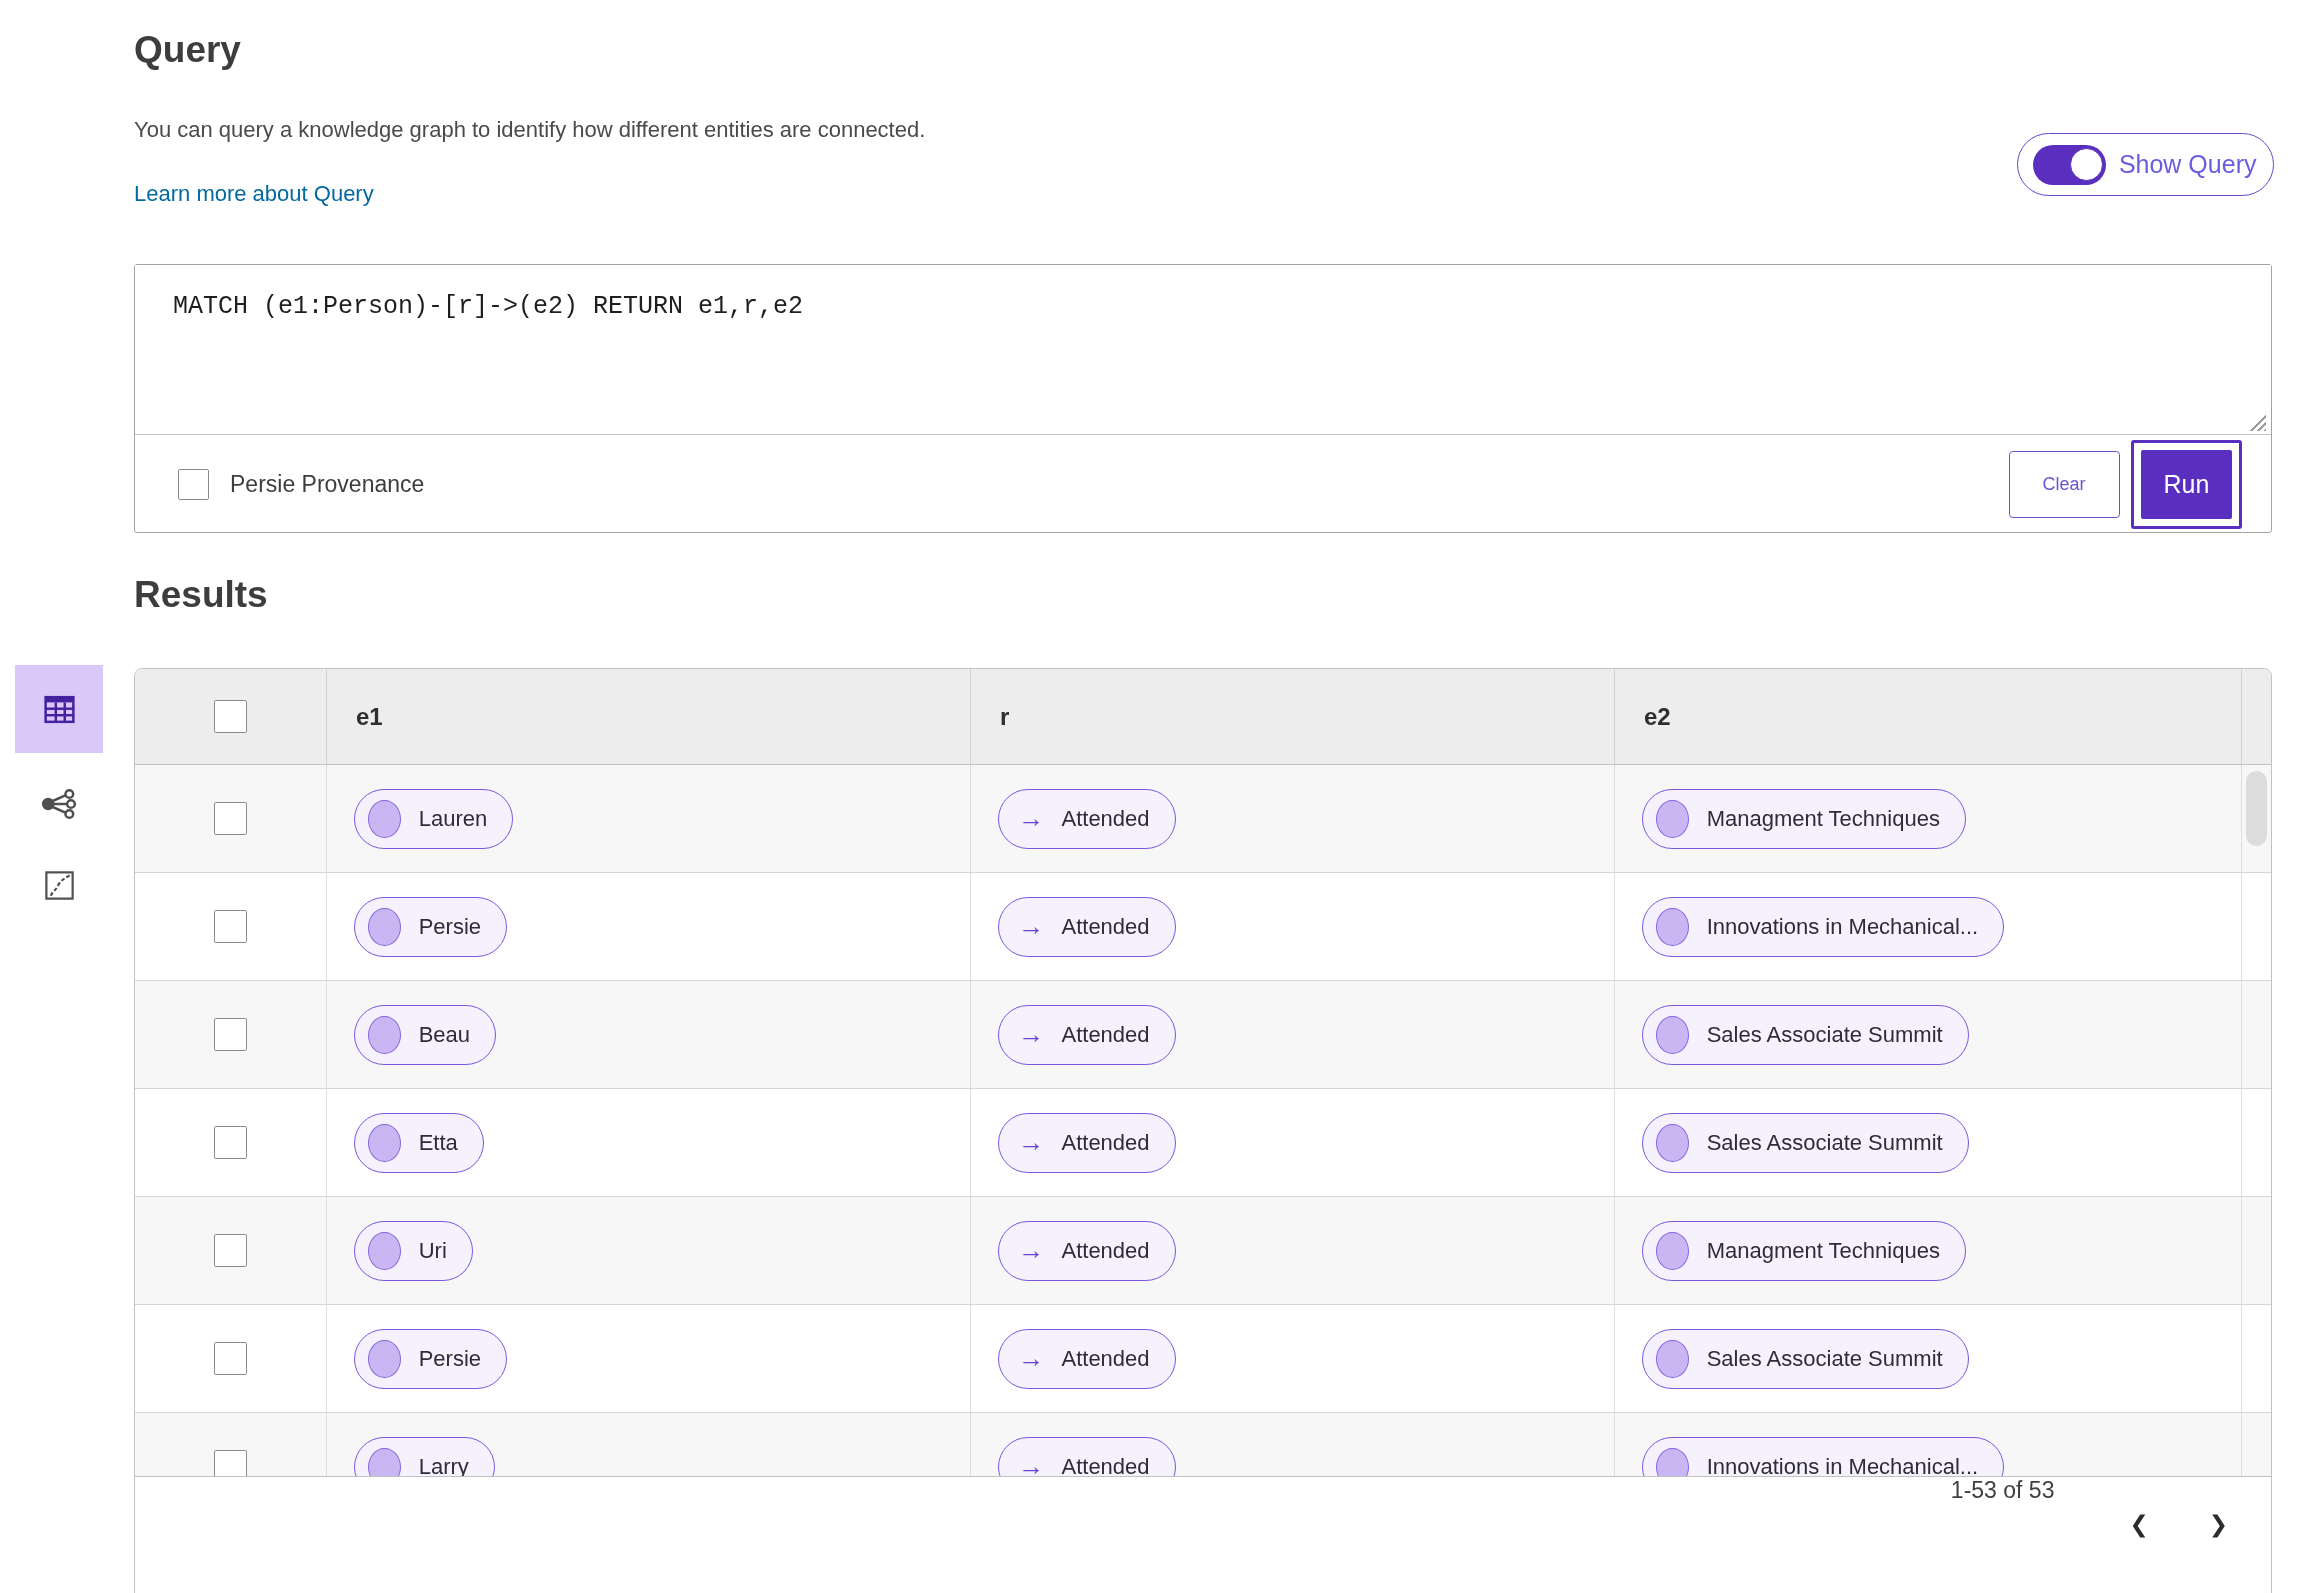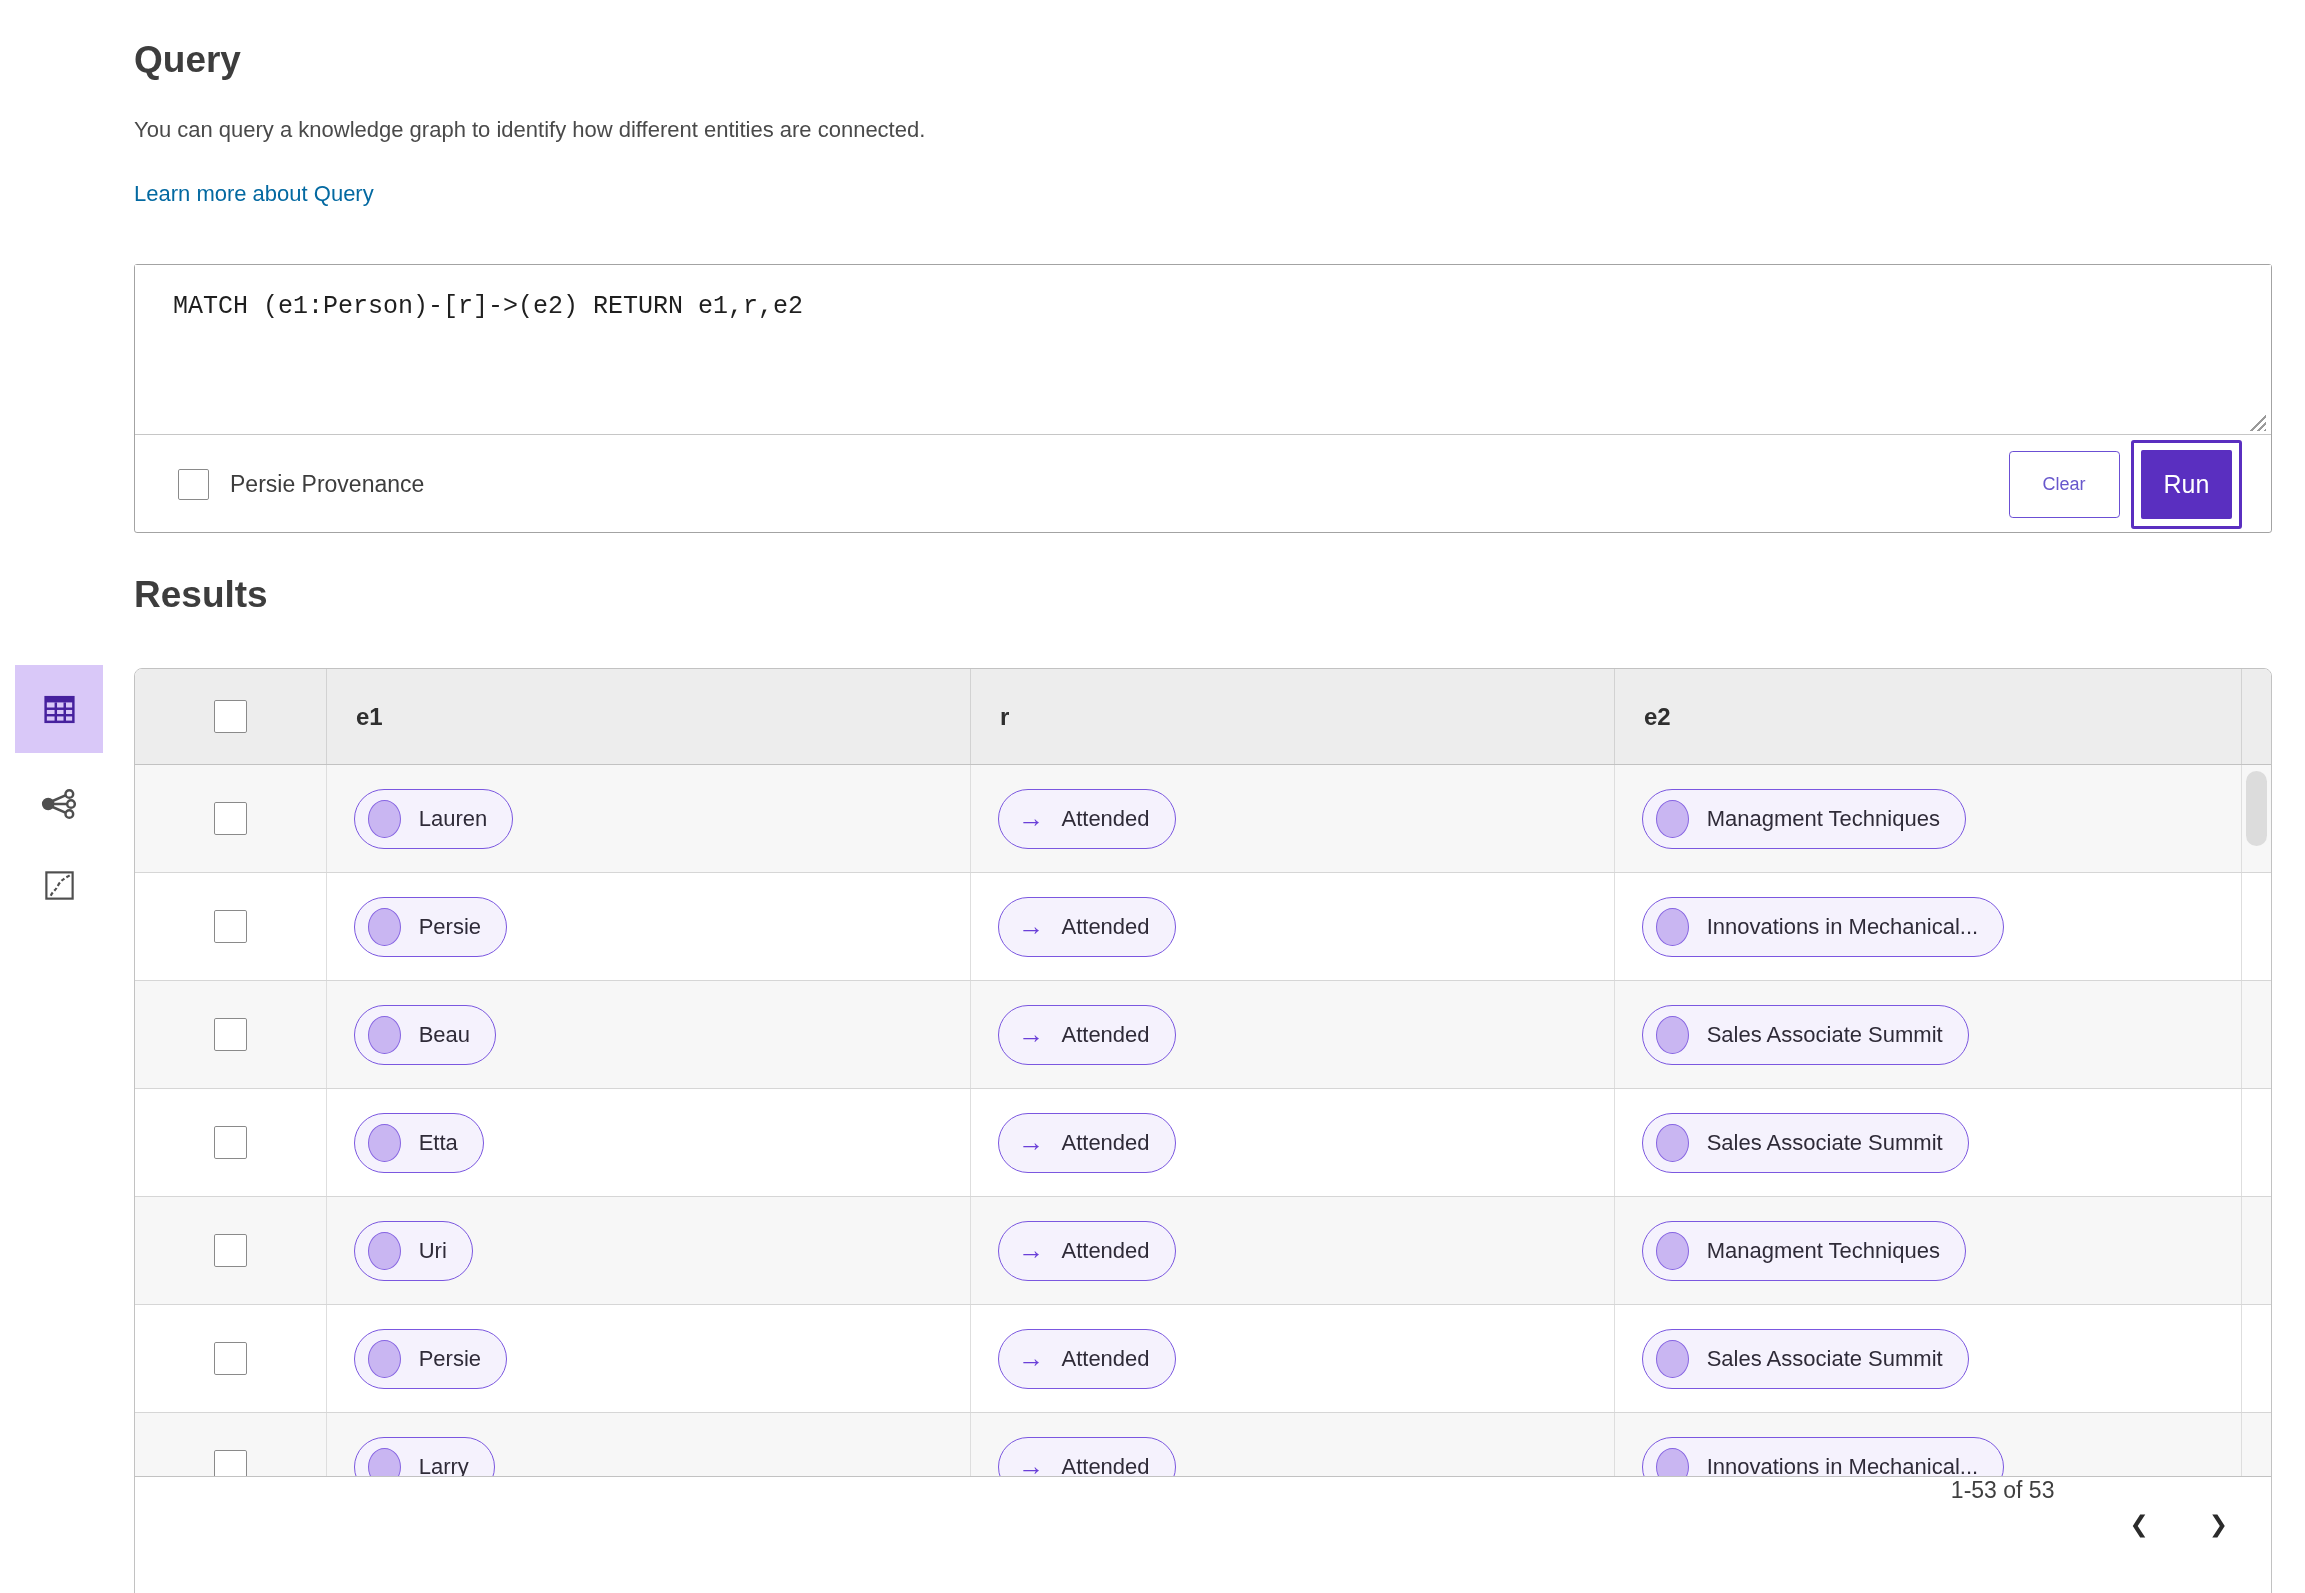--- a/index.html
+++ b/index.html
@@ -2,21 +2,21 @@
 <html><head>
 <meta charset="utf-8">
 <style>
   * { box-sizing: border-box; margin: 0; padding: 0; }
   html,body { background:#ffffff; }
   body { font-family: "Liberation Sans", sans-serif; }
   #root { position:relative; width:2306px; height:1594px; background:#fff; overflow:hidden; }
 
   
   .page-title { position:absolute; left:134px; font-size:37px; font-weight:bold; color:#3d3d3d; }
-  #query-title { top:29px;margin-top:10px; }
+  #query-title { top:29px; }
   .query-desc { position:absolute; left:134px; top:117px; font-size:22px; color:#4a4a4a; }
   .learn-link { position:absolute; left:134px; top:181px; font-size:22px; color:#0369a1; cursor:pointer; }
 
   .toggle-pill { position:absolute; top:133px; left:2017px; width:257px; height:63px;
     border:1.9px solid #6b46d2; border-radius:32px; background:#fff;
     display:flex; align-items:center; padding:0 19px 0 15.4px; gap:12.5px; cursor:pointer; }
   .switch { width:73px; height:40px; border-radius:20px; background:#5a2fc0; position:relative; flex:0 0 auto; }
   .switch .knob { position:absolute; right:3.8px; top:3.8px; width:33px; height:33px; border-radius:50%;
     background:#fff; border:1.9px solid #5a2fc0; }
   .toggle-label { font-size:25px; color:#6a5ce0; white-space:nowrap; }
@@ -82,20 +82,26 @@
 </style>
 </head>
 <body>
 
 <div id="root">
 
   <h1 class="page-title" id="query-title">Query</h1>
   <div class="query-desc">You can query a knowledge graph to identify how different entities are connected.</div>
   <a class="learn-link">Learn more about Query</a>
 
+  <div class="toggle-pill">
+    <span class="switch">
+        <span class="knob"></span>
+      </span>
+    <span class="toggle-label">Show Query</span>
+  </div>
 
   <div class="query-box">
     <textarea class="query-editor" spellcheck="false" style="">MATCH (e1:Person)-[r]-&gt;(e2) RETURN e1,r,e2</textarea>
     <div class="grip"></div>
     <div class="query-toolbar">
       <div class="checkbox" style="width:31px;height:31px;"></div>
       <span class="prov-label">Persie Provenance</span>
       <div class="toolbar-spacer"></div>
       <button class="btn-clear">Clear</button>
       <div class="run-ring">

